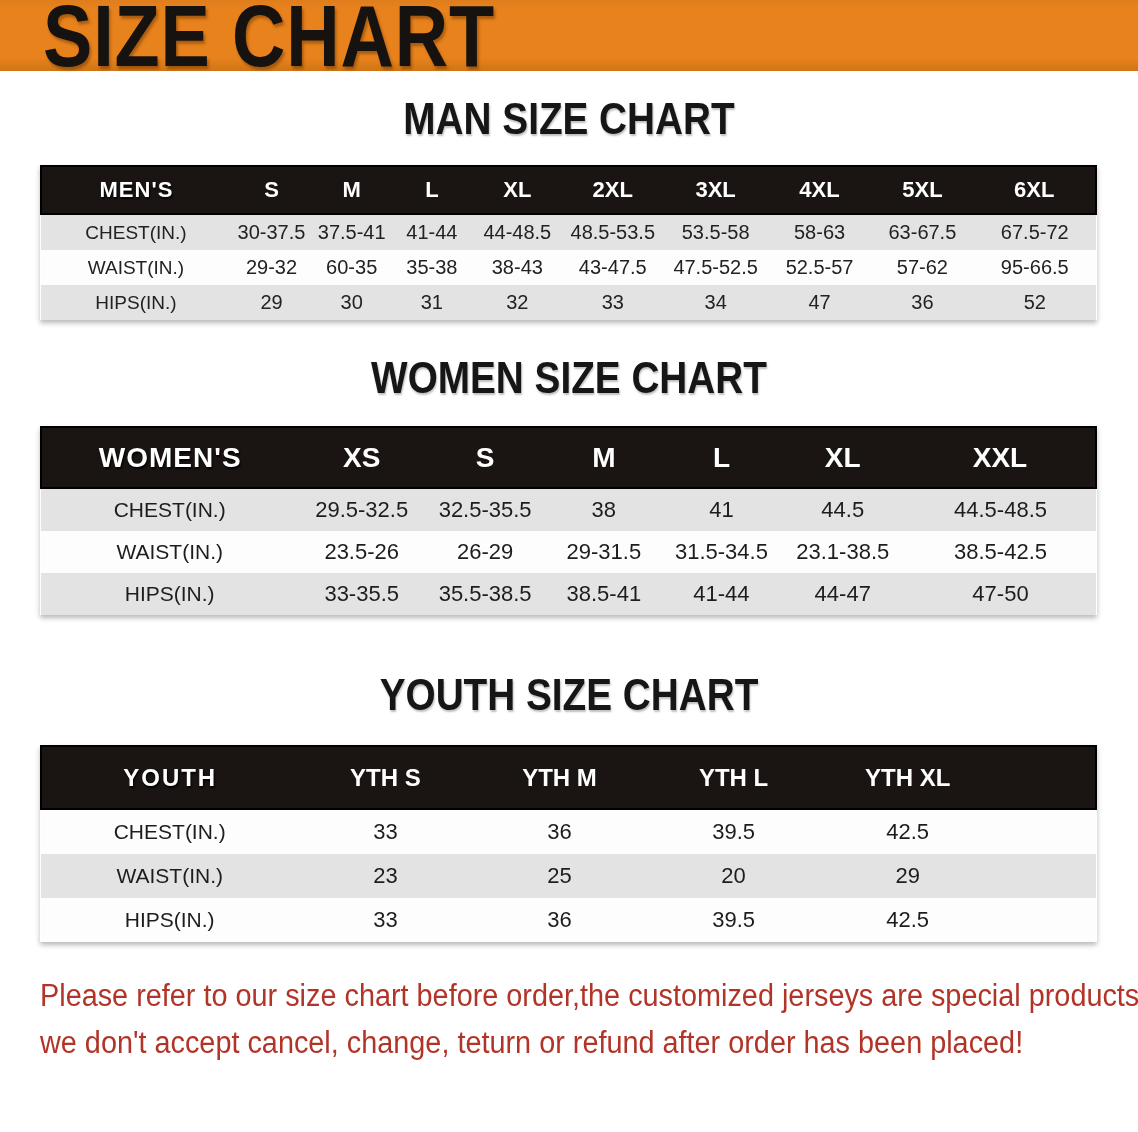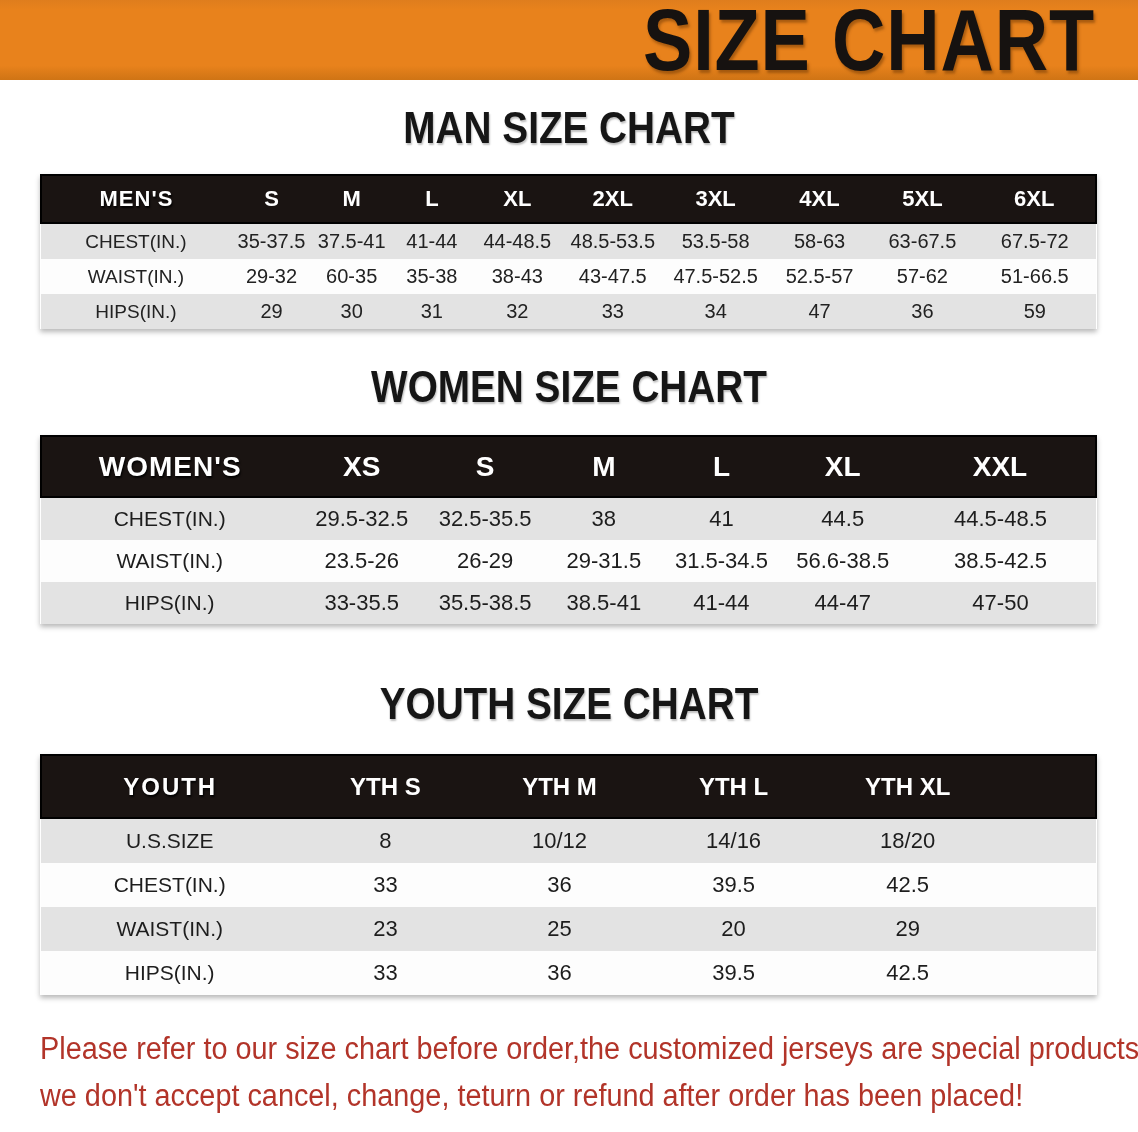--- a/index.html
+++ b/index.html
@@ -5,23 +5,23 @@
   html,body{margin:0;padding:0;}
   body{
     width:1138px;height:1132px;
     background:#ffffff;
     font-family:"Liberation Sans", sans-serif;
     overflow:hidden;
     position:relative;
   }
   
   .banner{
-    width:1138px;height:80px;
+    width:1138px;height:71px;
     background:linear-gradient(#df7d1d 0%, #e8821c 12%, #e8821c 82%, #cf7415 100%);
-    display:flex;align-items:center;justify-content:flex-end;
+    display:flex;align-items:center;justify-content:flex-start;
   }
   .banner-title{
     font-size:88px;font-weight:bold;color:#161210;
     letter-spacing:1px;line-height:1;
     transform:scaleX(0.84);
     text-shadow:2px 3px 3px rgba(90,45,0,0.45);
     white-space:nowrap;
   }
   
   .section-heading{
@@ -115,53 +115,53 @@
       <th>2XL</th>
       <th>3XL</th>
       <th>4XL</th>
       <th>5XL</th>
       <th>6XL</th>
     </tr>
   </thead>
   <tbody>
     <tr class="row-even">
       <td class="rowlabel">CHEST(IN.)</td>
-      <td>35-37.5</td>
+      <td>30-37.5</td>
       <td>37.5-41</td>
       <td>41-44</td>
       <td>44-48.5</td>
       <td>48.5-53.5</td>
       <td>53.5-58</td>
       <td>58-63</td>
       <td>63-67.5</td>
       <td>67.5-72</td>
     </tr>
     <tr class="row-odd">
       <td class="rowlabel">WAIST(IN.)</td>
       <td>29-32</td>
       <td>60-35</td>
       <td>35-38</td>
       <td>38-43</td>
       <td>43-47.5</td>
       <td>47.5-52.5</td>
       <td>52.5-57</td>
       <td>57-62</td>
-      <td>51-66.5</td>
+      <td>95-66.5</td>
     </tr>
     <tr class="row-even">
       <td class="rowlabel">HIPS(IN.)</td>
       <td>29</td>
       <td>30</td>
       <td>31</td>
       <td>32</td>
       <td>33</td>
       <td>34</td>
       <td>47</td>
       <td>36</td>
-      <td>59</td>
+      <td>52</td>
     </tr>
   </tbody>
 </table>
 
 <div class="section-heading" id="women-heading">WOMEN SIZE CHART</div>
 
 <table class="size-table women">
   <colgroup>
     <col style="width:24.4%">
       <col style="width:12%">
@@ -191,21 +191,21 @@
       <td>41</td>
       <td>44.5</td>
       <td>44.5-48.5</td>
     </tr>
     <tr class="row-odd">
       <td class="rowlabel">WAIST(IN.)</td>
       <td>23.5-26</td>
       <td>26-29</td>
       <td>29-31.5</td>
       <td>31.5-34.5</td>
-      <td>56.6-38.5</td>
+      <td>23.1-38.5</td>
       <td>38.5-42.5</td>
     </tr>
     <tr class="row-even">
       <td class="rowlabel">HIPS(IN.)</td>
       <td>33-35.5</td>
       <td>35.5-38.5</td>
       <td>38.5-41</td>
       <td>41-44</td>
       <td>44-47</td>
       <td>47-50</td>
@@ -228,28 +228,20 @@
     <tr class="head-row">
       <th class="corner">YOUTH</th>
       <th>YTH S</th>
       <th>YTH M</th>
       <th>YTH L</th>
       <th>YTH XL</th>
       <th></th>
     </tr>
   </thead>
   <tbody>
-    <tr class="row-even">
-      <td class="rowlabel">U.S.SIZE</td>
-      <td>8</td>
-      <td>10/12</td>
-      <td>14/16</td>
-      <td>18/20</td>
-      <td></td>
-    </tr>
     <tr class="row-odd">
       <td class="rowlabel">CHEST(IN.)</td>
       <td>33</td>
       <td>36</td>
       <td>39.5</td>
       <td>42.5</td>
       <td></td>
     </tr>
     <tr class="row-even">
       <td class="rowlabel">WAIST(IN.)</td>

